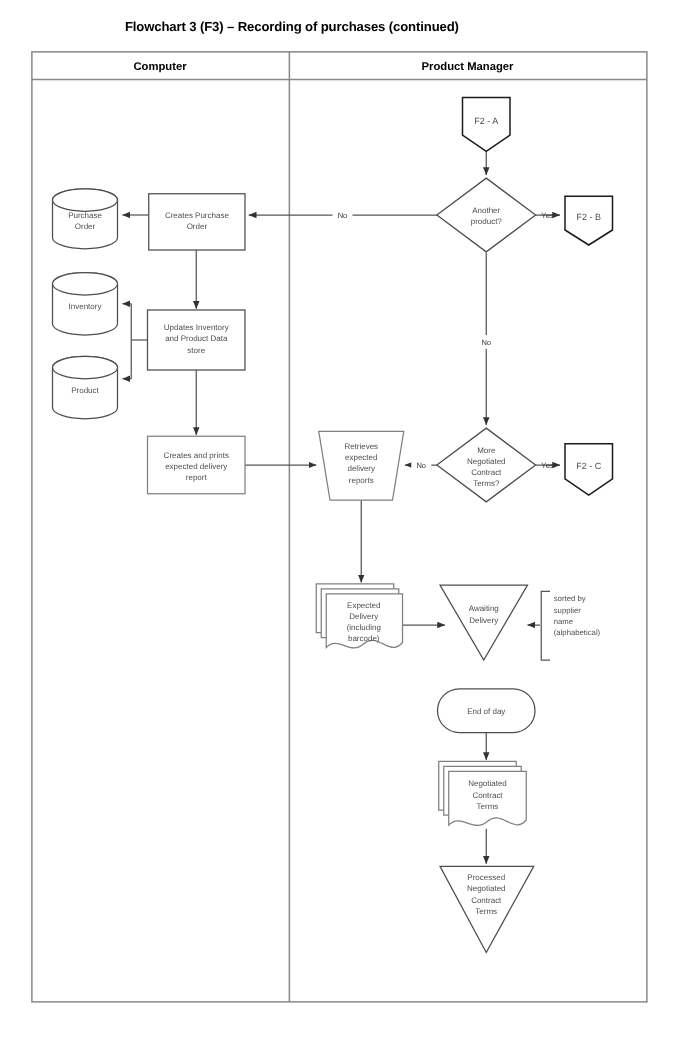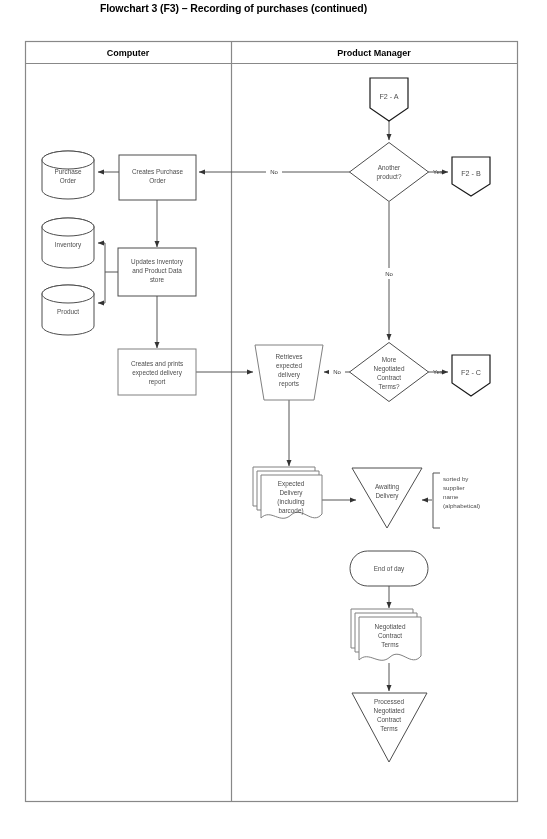--- a/index.html
+++ b/index.html
@@ -1,19 +1,19 @@
 <!DOCTYPE html>
 <html><head>
 <meta charset="utf-8">
 <style>
   html,body{margin:0;padding:0;background:#ffffff;}
   body{width:547px;height:839px;position:relative;overflow:hidden;
        font-family:"Liberation Sans","DejaVu Sans",sans-serif;color:#000;}
   #title{position:absolute;left:0;top:0;width:467px;text-align:center;
-         font-size:10.5px;font-weight:bold;letter-spacing:-0.1px;padding-top:2px;}
+         font-size:10.5px;font-weight:bold;letter-spacing:-0.1px;padding-top:16px;}
   #chart-svg{position:absolute;left:0;top:0;}
   text{fill:#4d4d4d;font-family:"Liberation Sans","DejaVu Sans",sans-serif;}
   .lane-head{fill:#000;font-size:9px;font-weight:bold;}
   .shape-label{font-size:6.4px;}
   .edge-label{font-size:6px;fill:#333;}
   .note{font-size:6.2px;}
   .conn-label{font-size:7.2px;}
   .sw{fill:none;stroke:#888888;stroke-width:1.2;}
   .sh{fill:#ffffff;stroke:#4d4d4d;stroke-width:1;}
   .sh-dark{fill:#ffffff;stroke:#1a1a1a;stroke-width:1.2;}

